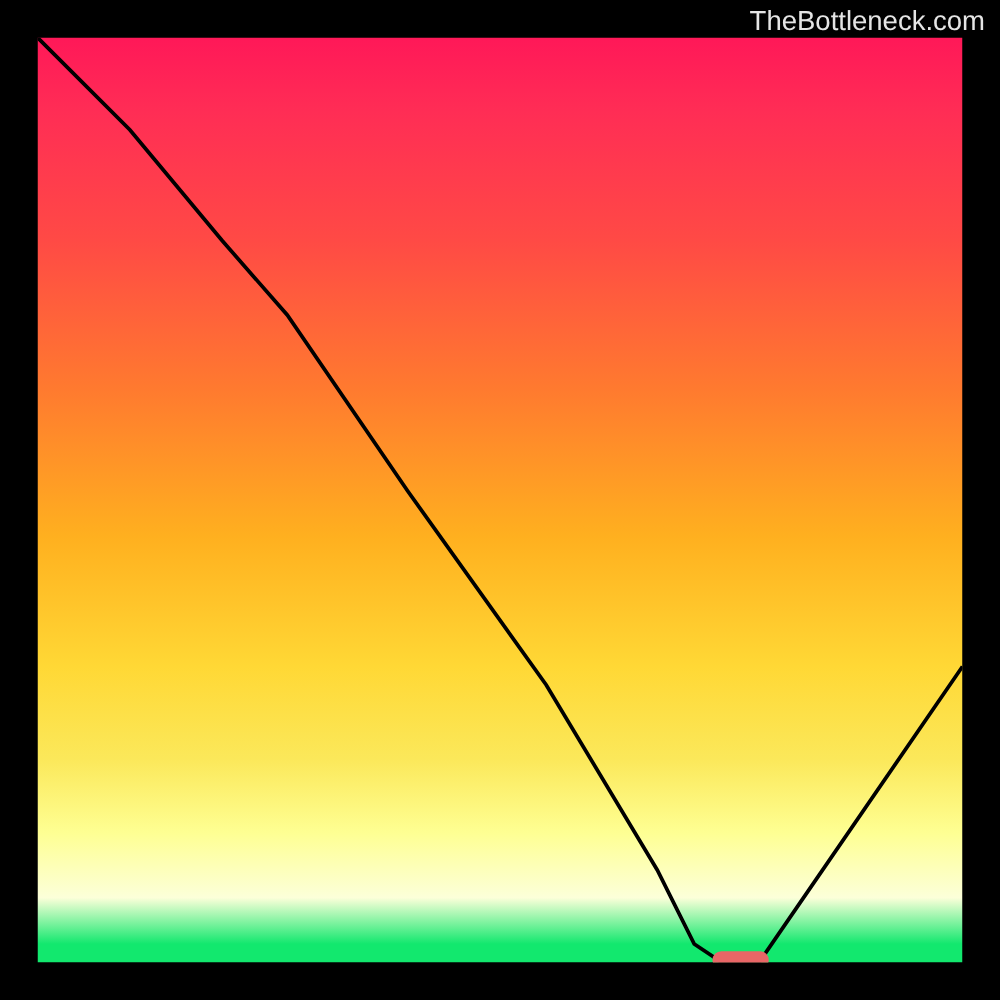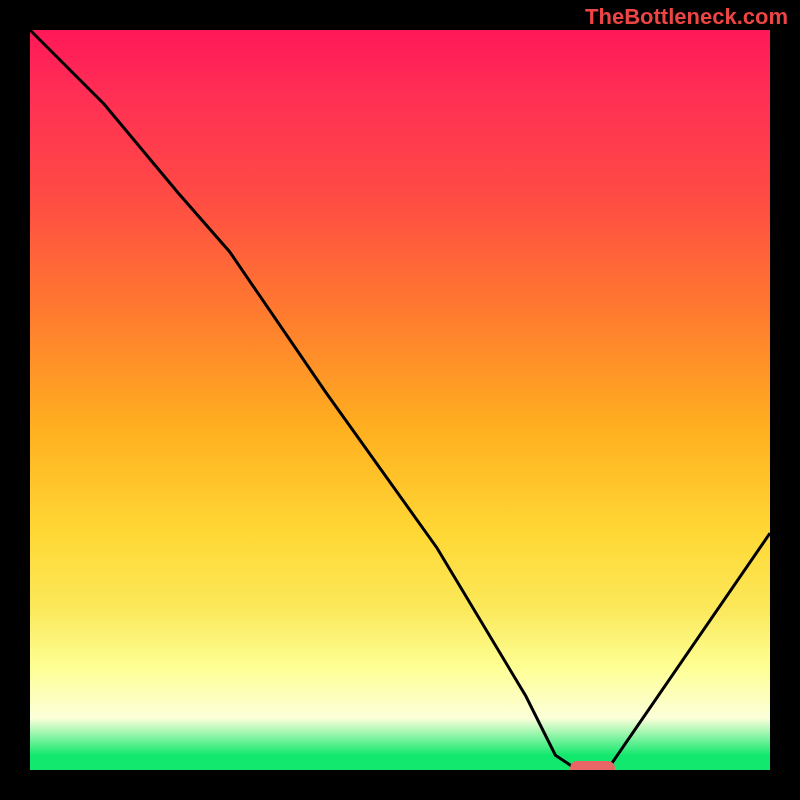--- a/index.html
+++ b/index.html
@@ -8,23 +8,23 @@
     width: 800px;
     height: 800px;
     background: #000;
     position: relative;
     font-family: Arial, sans-serif;
   }
   .watermark {
     position: absolute;
     top: 4px;
     right: 12px;
-    color: #ef4444;
+    color: #e5e5e5;
     font-size: 22px;
-    font-weight: 700;
+    font-weight: 400;
     z-index: 10;
   }
   .plot-area {
     position: absolute;
     left: 30px;
     top: 30px;
     width: 740px;
     height: 740px;
     overflow: hidden;
   }

